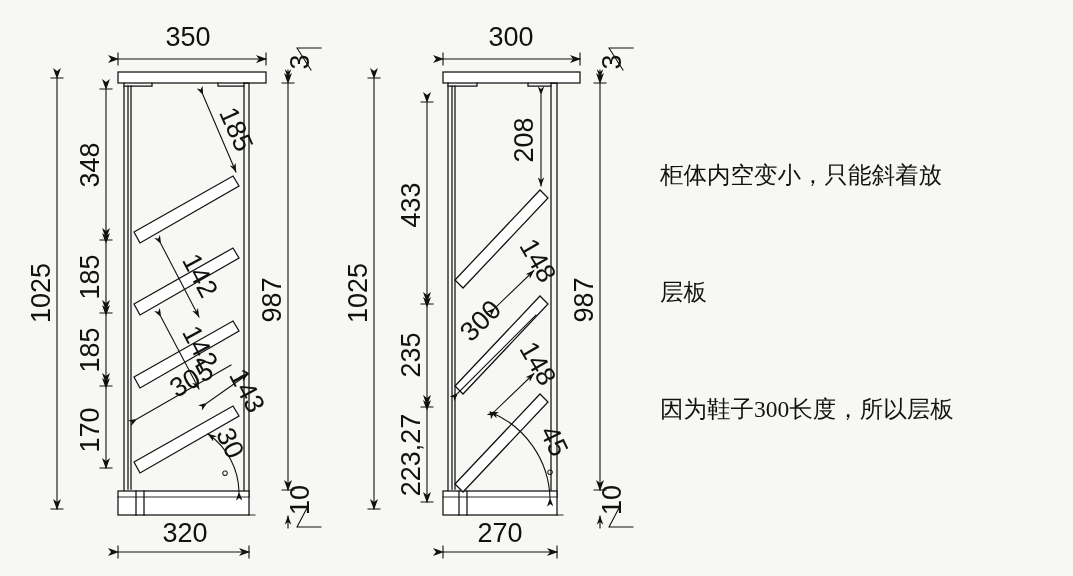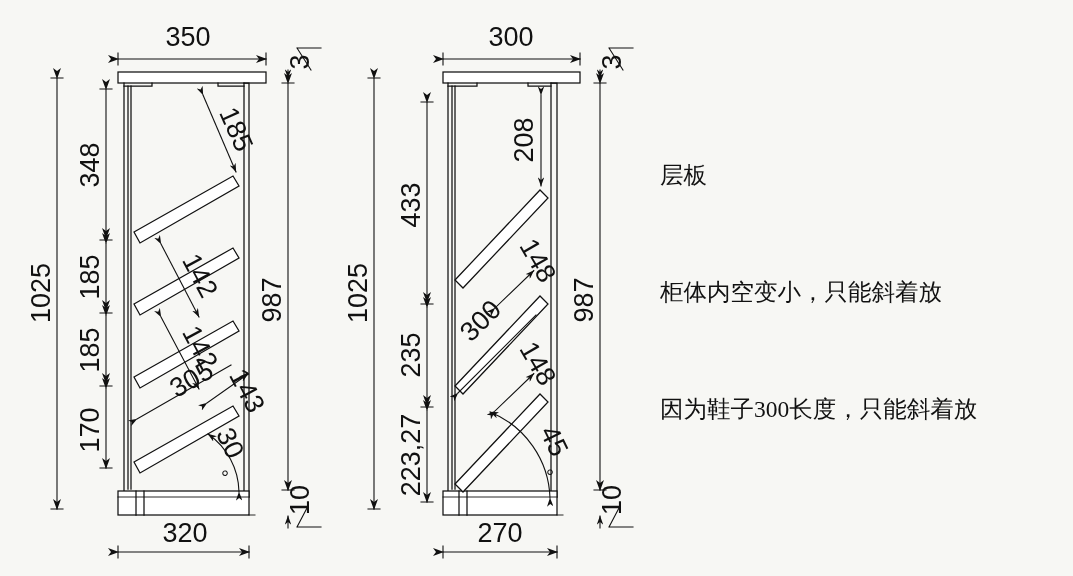--- a/index.html
+++ b/index.html
@@ -243,23 +243,23 @@
       <text x="530" y="368" text-anchor="middle" transform="rotate(60 530 368)">148</text>
 
       <text x="487" y="327" text-anchor="middle" transform="rotate(-45 487 327)">300</text>
 
       <text x="546" y="445" text-anchor="middle" transform="rotate(64 546 445)">45</text>
       <text x="540" y="477" text-anchor="middle" font-size="20" transform="rotate(64 540 477)">°</text>
     </g>
   </svg>
 
   <div class="notes">
+    <span class="note-line">柜体内空变小，只能斜着放</span>
     <span class="note-line">层板</span>
-    <span class="note-line">柜体内空变小，只能斜着放</span>
-    <span class="note-line">因为鞋子300长度，只能斜着放</span>
+    <span class="note-line">因为鞋子300长度，所以层板</span>
     
     
     
     
     
     
     
   </div>
 
 </div>

